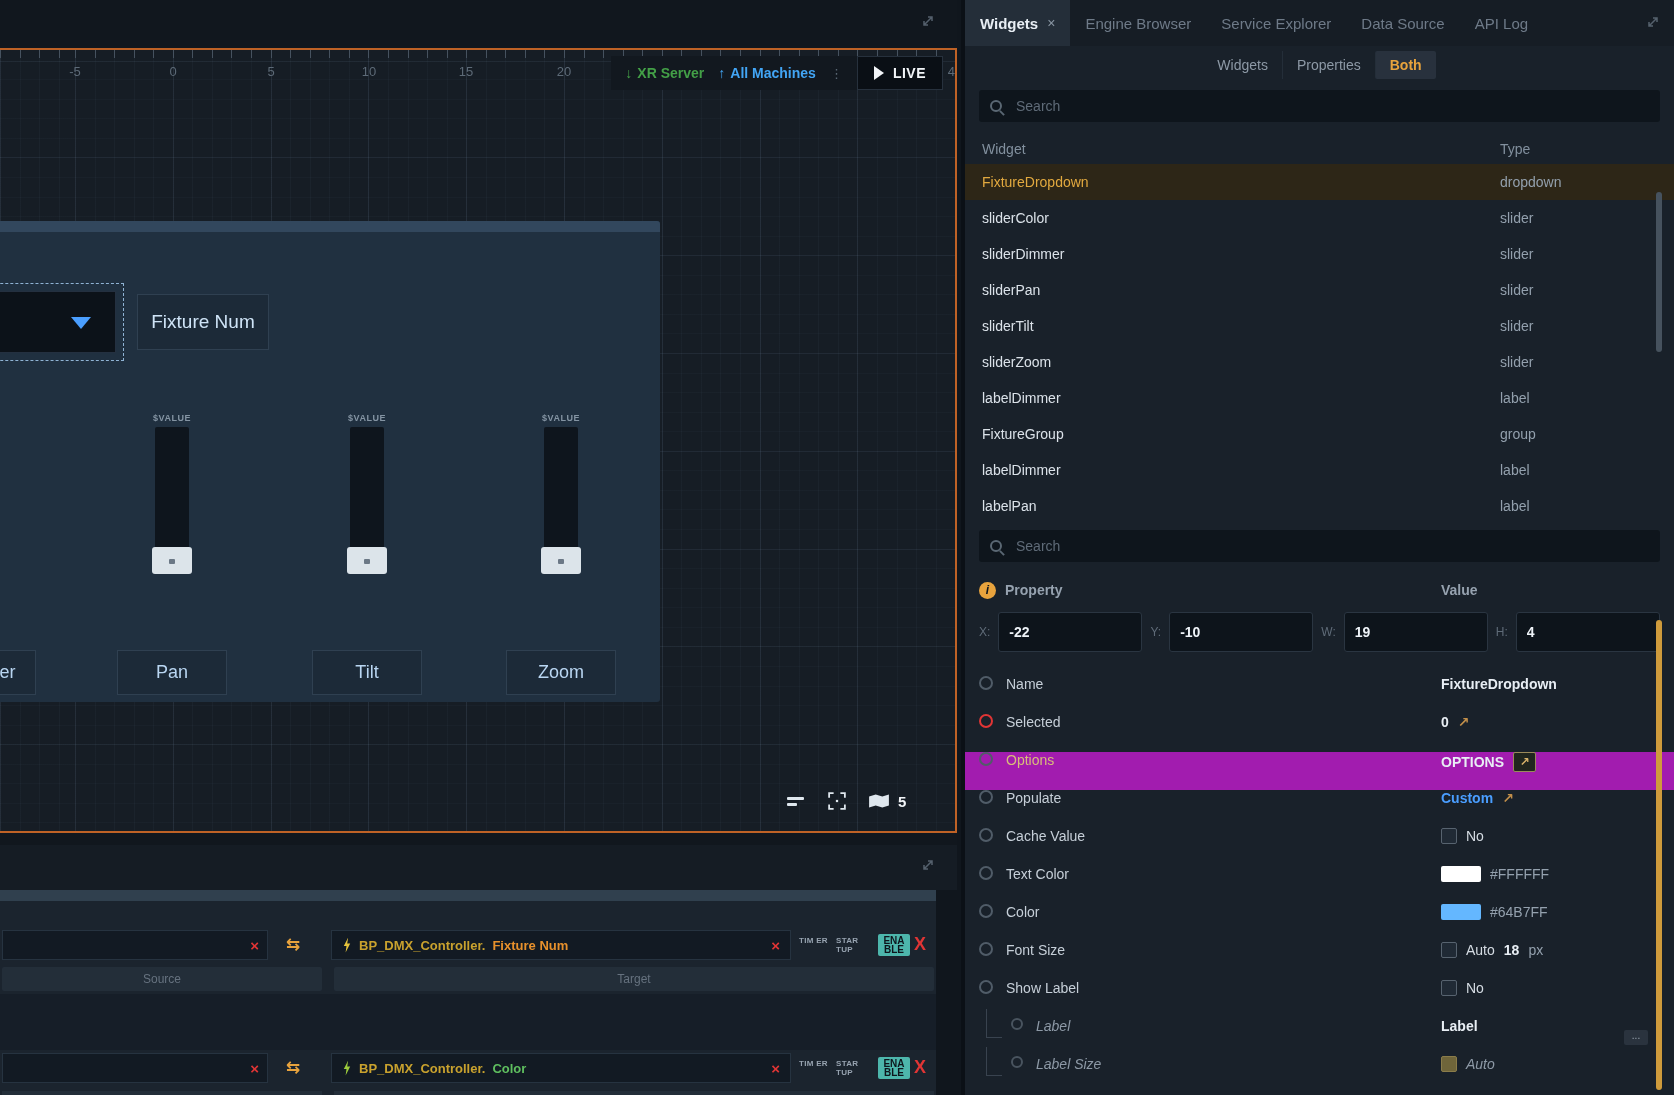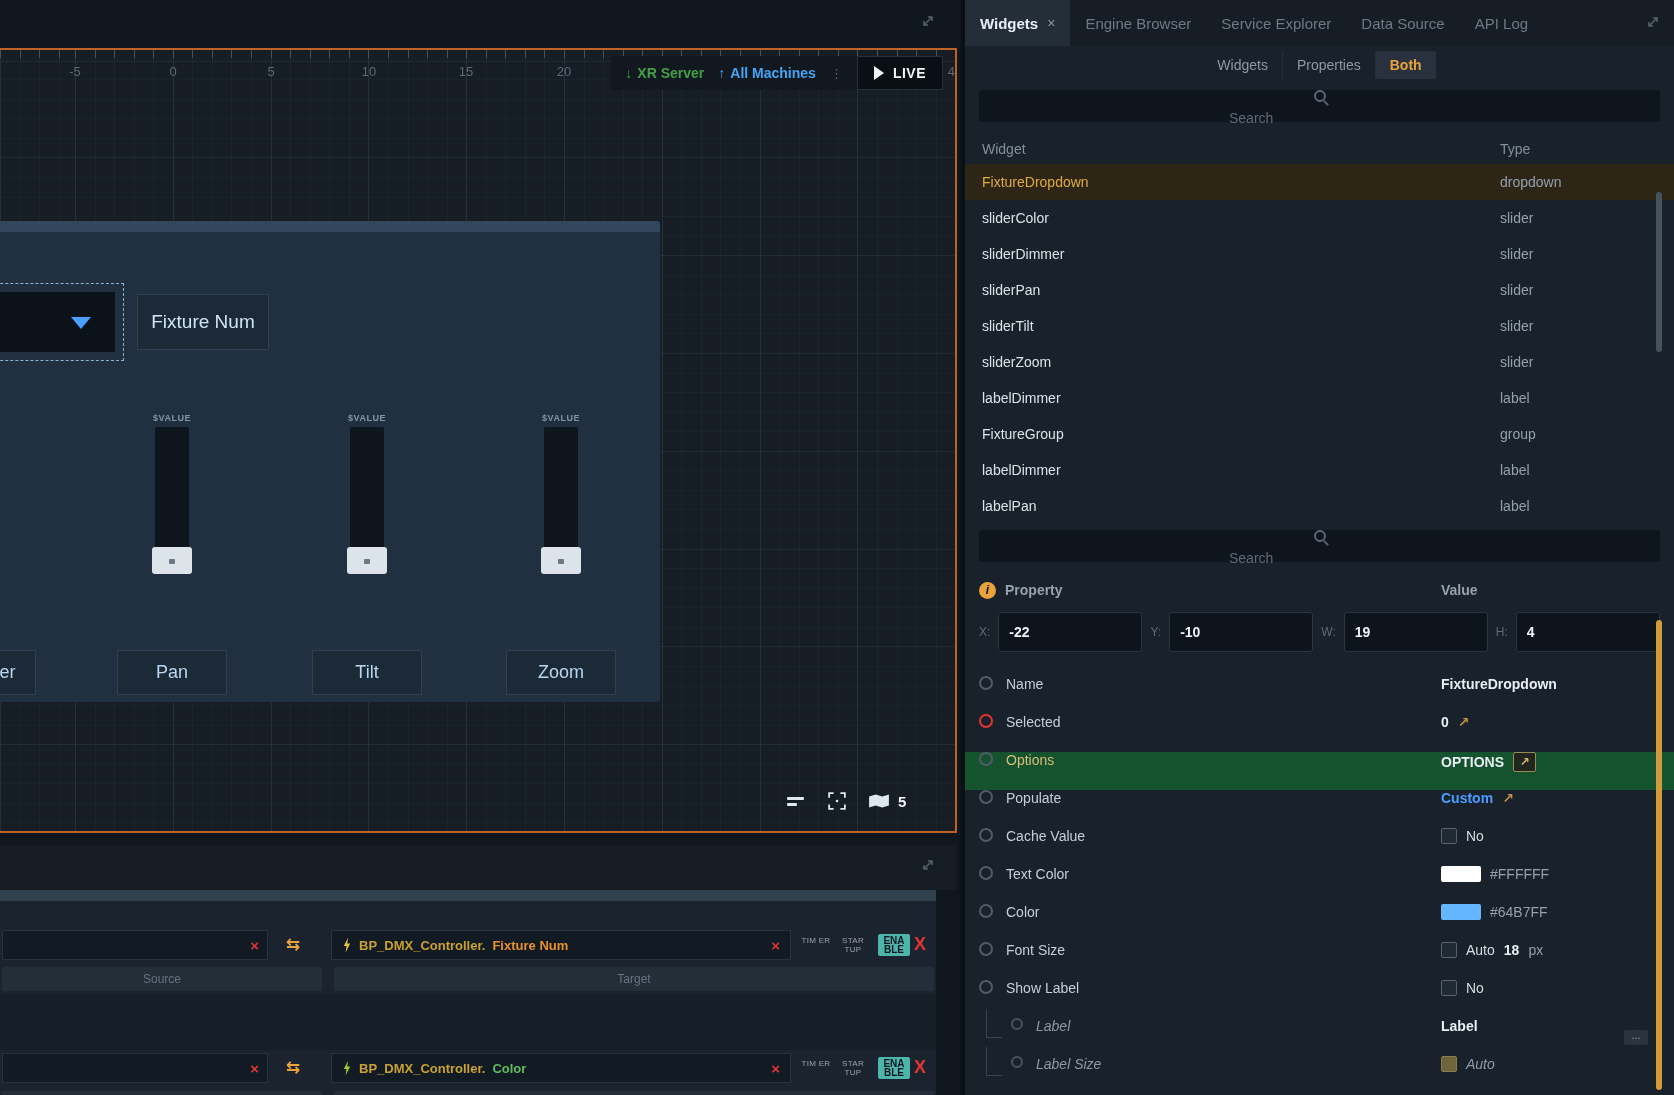--- a/index.html
+++ b/index.html
@@ -77,22 +77,22 @@
                background:#121a23; display:flex; align-items:center; }
   .bind-left .clr { margin-left:auto; margin-right:8px; }
   .clr { color:#e03535; font-weight:700; font-size:15px; cursor:pointer; line-height:1; }
   .swap { position:absolute; left:286px; top:4px; color:#e8a33d; font-size:17px; font-weight:700; cursor:pointer; }
   .bind-main { position:absolute; left:331px; width:460px; height:30px; border:1px solid #263340;
                background:#121a23; display:flex; align-items:center; gap:7px; padding:0 10px;text-align:right; }
   .bolt { width:10px; height:15px; clip-path:polygon(62% 0,18% 56%,45% 56%,36% 100%,82% 40%,52% 40%); flex:none; }
   .bind-path { font-size:13px; font-weight:600; color:#c9a22e; white-space:nowrap; }
   .bind-member { font-size:13px; font-weight:700; white-space:nowrap; }
   .bind-main .clr { margin-left:auto; }
-  .mini-lbl { position:absolute; width:34px; font-size:8px; line-height:9px; text-align:center;
-              color:#97a3b0; letter-spacing:.3px; top:6px; cursor:pointer; }
+  .mini-lbl { position:absolute; width:34px; font-size:8px; line-height:9px; 
+              color:#97a3b0; letter-spacing:.3px; top:6px; cursor:pointer;font-weight:bold; }
   .badge { position:absolute; width:32px; top:4px; background:#4db6ac; color:#0e151c; font-size:10px;
            line-height:9px; font-weight:700; text-align:center; border-radius:2px; padding:2px 1px; cursor:pointer; }
   .big-x { position:absolute; top:5px; color:#e03535; font-weight:900; font-size:18px; line-height:1; cursor:pointer; }
 
   .io-field { position:absolute; height:24px; background:#232e39; border-radius:2px; display:flex;
               align-items:center; justify-content:center; color:#66727f; font-size:12px; }
   .sliver { position:absolute; top:201px; height:4px; background:#232e39; }
 
   
   .right-panel { position:absolute; left:961px; top:0; width:713px; height:1095px; background:#19212a;
@@ -102,21 +102,21 @@
   .rp-tab.active { background:#242e39; color:#e8eef4; font-weight:700; }
   .rp-tab .x { color:#8a97a4; font-weight:400; font-size:14px; }
   .rp-tabs .expand-ic { position:absolute; right:14px; top:15px; }
 
   .rp-viewtabs { height:38px; display:flex; justify-content:center; align-items:center; }
   .vt { padding:6px 14px; font-size:14px; color:#8d99a6; cursor:pointer; border-left:1px solid #242e39; }
   .vt:first-child { border-left:none; }
   .vt.active { color:#e8a33d; font-weight:700; background:#28313d; border-radius:2px; }
 
   .rp-search { margin:6px 14px 12px; height:32px; background:#0e151c; border-radius:3px; display:flex;
-               align-items:center; padding:0 11px; gap:8px;flex-direction:column; }
+               align-items:center; padding:0 11px; gap:14px; }
   .mag { width:12px; height:12px; border:2px solid #5a6773; border-radius:50%; position:relative; flex:none; }
   .mag::after { content:""; position:absolute; width:2px; height:6px; background:#5a6773;
                 left:9px; top:8px; transform:rotate(-45deg); }
   .rp-search input { flex:1; background:transparent; border:none; outline:none; color:#aeb9c4; font-size:14px;
                      font-family:inherit; }
   .rp-search input::placeholder { color:#5f6b78; }
 
   .wt-header { height:30px; display:flex; align-items:center; padding-left:17px; color:#82909e;
                font-size:14px; position:relative; }
   .col-type { position:absolute; left:535px; }
@@ -138,21 +138,21 @@
   .pos-row input { flex:1; min-width:0; height:40px; background:#0d141b; border:1px solid #2a3541;
                    border-radius:3px; color:#eef3f8; font-weight:700; font-size:14px; padding:0 10px;
                    font-family:inherit; outline:none; }
 
   .p-rows { margin-top:24px; }
   .p-row { height:38px; display:flex; padding-left:14px; position:relative; font-size:14px; }
   .ring { width:14px; height:14px; border:2px solid #505c68; border-radius:50%; margin-right:13px;
           flex:none; cursor:pointer; }
   .ring.red { border-color:#e03535; }
   .p-label { color:#c6cfd8; }
-  .p-row.hl { background:#14532d; }
+  .p-row.hl { background:#a21caf; }
   .p-row.hl .p-label { color:#d8bd7a; }
   .p-value { position:absolute; left:476px; display:flex; align-items:center; gap:9px; }
   .p-row.sub { padding-left:46px; }
   .p-row.sub::before { content:""; position:absolute; left:21px; top:-9px; width:15px; height:28px;
                        border-left:1px solid #39434f; border-bottom:1px solid #39434f; }
   .p-row.sub .ring { width:12px; height:12px; border-width:2px; border-color:#49545f; }
   .p-row.sub .p-label { font-style:italic; color:#8d99a6; }
 
   .v-strong { font-weight:700; color:#e8eef4; }
   .v-plain { color:#d5dce3; }

